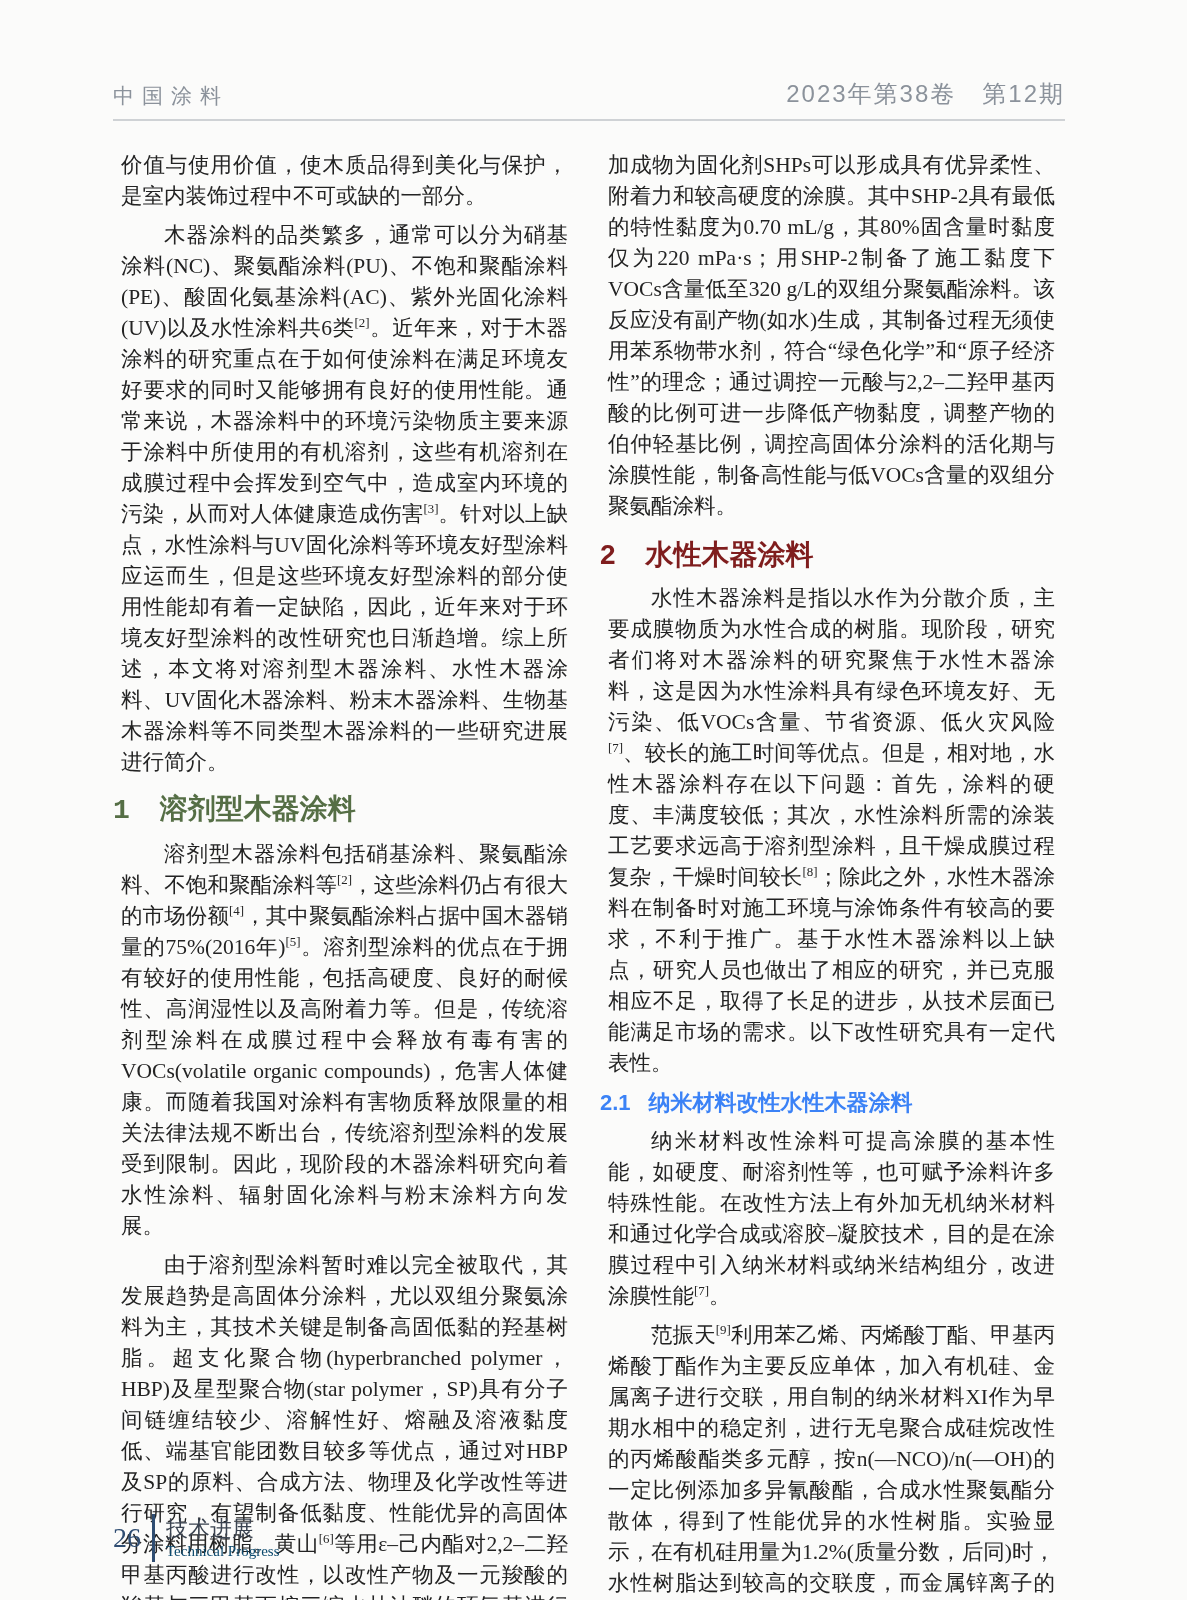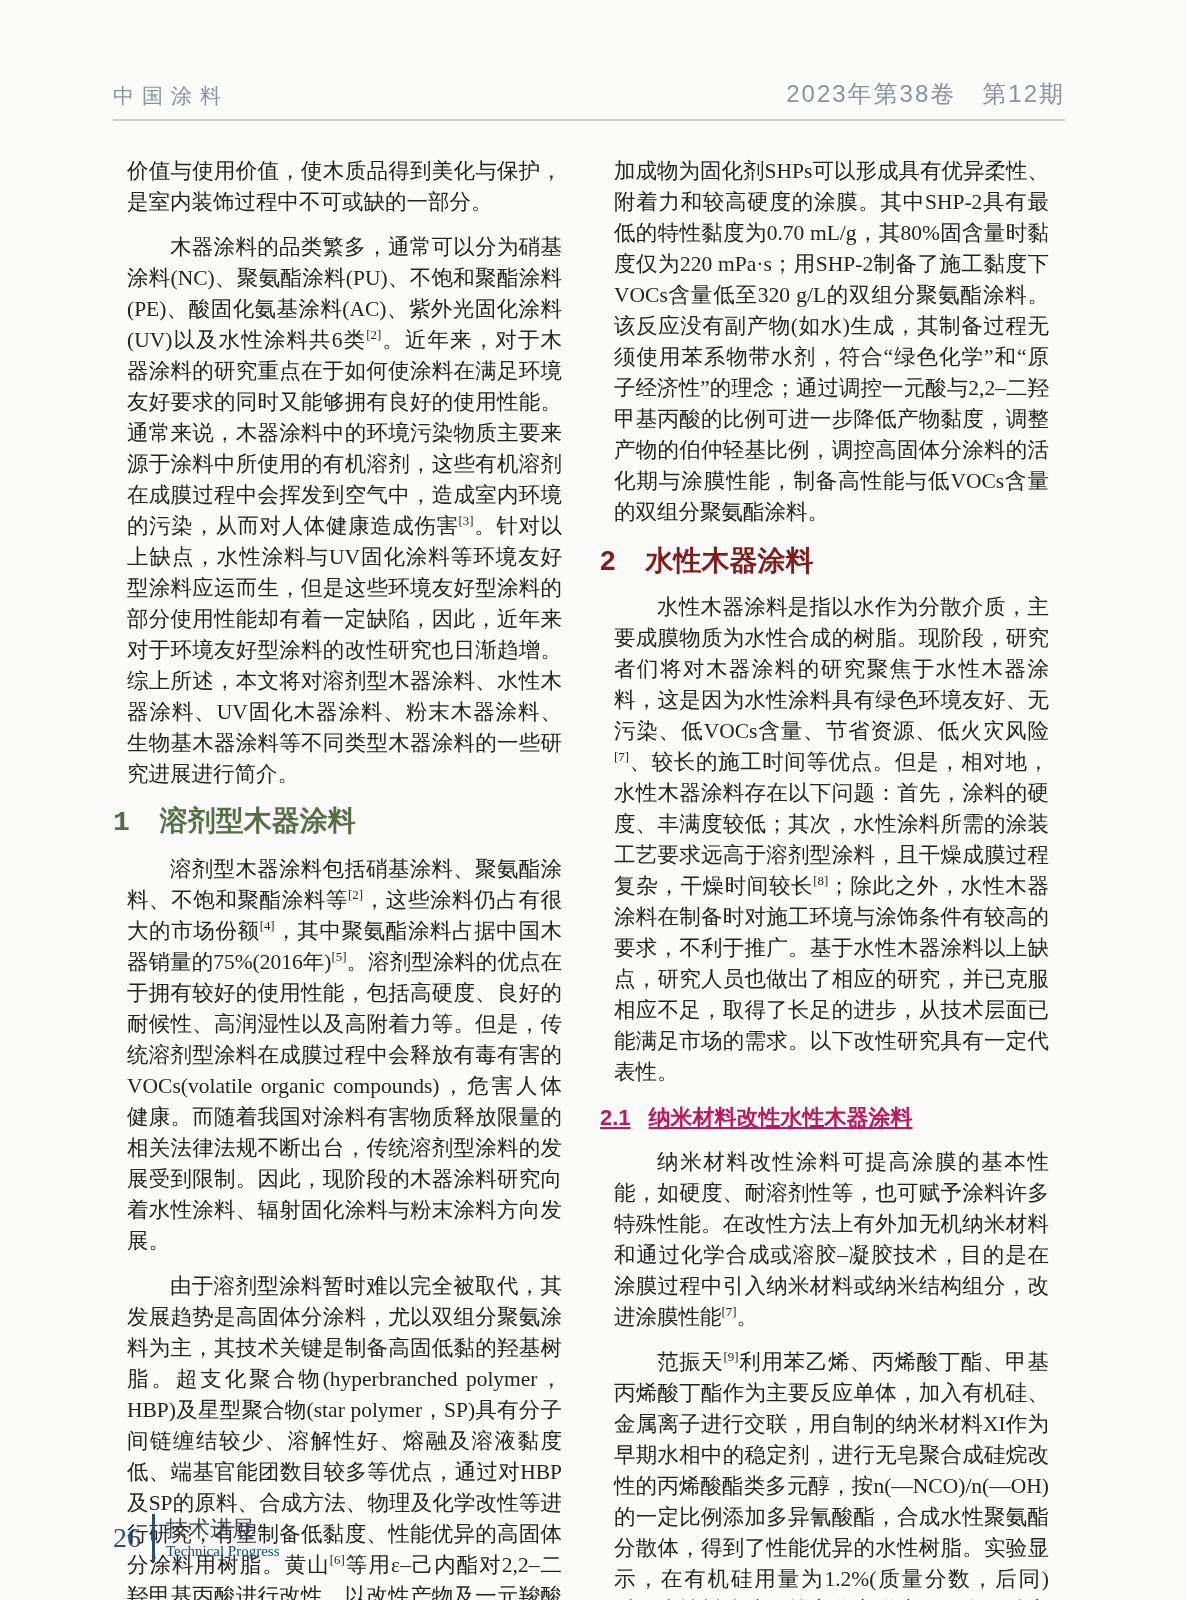--- a/index.html
+++ b/index.html
@@ -31,21 +31,21 @@
     display: flex;
     gap: 24px;
     margin-top: 21px;
   }
   .col {
     width: 463px;
     font-size: 21.5px;
     line-height: 31px;
     text-align: justify;
   }
-  .col p { margin: 14px; text-indent: 2em; }
+  .col p { margin: 8px; text-indent: 2em; }
   .col p.noindent { text-indent: 0; }
   sup { font-size: 0.6em; vertical-align: super; line-height: 0; }
   h2.section-heading {
     font-family: "Liberation Sans", "DejaVu Sans", sans-serif;
     font-weight: bold;
     font-size: 28px;
     line-height: 34px;
     margin: 16px 0 11px 0;
     text-indent: 0;
   }
@@ -107,21 +107,21 @@
       <p>溶剂型木器涂料包括硝基涂料、聚氨酯涂料、不饱和聚酯涂料等<sup>[2]</sup>，这些涂料仍占有很大的市场份额<sup>[4]</sup>，其中聚氨酯涂料占据中国木器销量的75%(2016年)<sup>[5]</sup>。溶剂型涂料的优点在于拥有较好的使用性能，包括高硬度、良好的耐候性、高润湿性以及高附着力等。但是，传统溶剂型涂料在成膜过程中会释放有毒有害的VOCs(volatile organic compounds)，危害人体健康。而随着我国对涂料有害物质释放限量的相关法律法规不断出台，传统溶剂型涂料的发展受到限制。因此，现阶段的木器涂料研究向着水性涂料、辐射固化涂料与粉末涂料方向发展。</p>
       <p>由于溶剂型涂料暂时难以完全被取代，其发展趋势是高固体分涂料，尤以双组分聚氨涂料为主，其技术关键是制备高固低黏的羟基树脂。超支化聚合物(hyperbranched polymer，HBP)及星型聚合物(star polymer，SP)具有分子间链缠结较少、溶解性好、熔融及溶液黏度低、端基官能团数目较多等优点，通过对HBP及SP的原料、合成方法、物理及化学改性等进行研究，有望制备低黏度、性能优异的高固体分涂料用树脂。黄山<sup>[6]</sup>等用ε–己内酯对2,2–二羟甲基丙酸进行改性，以改性产物及一元羧酸的羧基与三甲基丙烷三缩水甘油醚的环氧基进行开环反应，制备了系列高固低黏的星型基酯(SHPs)。红外光谱及核磁氢谱图表明，ε–Cl与DMPA发生了开环反应合成的SHPS具有星型分子骨架结构；GPC数据显示SHPs的实测相对分子质量与理论值接近，其PDI在1.10～1.28。以TDI/TMP</p>
     </div>
 
     <div class="col">
       <p class="noindent">加成物为固化剂SHPs可以形成具有优异柔性、附着力和较高硬度的涂膜。其中SHP-2具有最低的特性黏度为0.70 mL/g，其80%固含量时黏度仅为220 mPa·s；用SHP-2制备了施工黏度下VOCs含量低至320 g/L的双组分聚氨酯涂料。该反应没有副产物(如水)生成，其制备过程无须使用苯系物带水剂，符合“绿色化学”和“原子经济性”的理念；通过调控一元酸与2,2–二羟甲基丙酸的比例可进一步降低产物黏度，调整产物的伯仲轻基比例，调控高固体分涂料的活化期与涂膜性能，制备高性能与低VOCs含量的双组分聚氨酯涂料。</p>
       <h2 class="section-heading heading-green" style="color: #7f1d1d;">
         <span class="sec-num">2</span><span>水性木器涂料</span>
       </h2>
       <p>水性木器涂料是指以水作为分散介质，主要成膜物质为水性合成的树脂。现阶段，研究者们将对木器涂料的研究聚焦于水性木器涂料，这是因为水性涂料具有绿色环境友好、无污染、低VOCs含量、节省资源、低火灾风险<sup>[7]</sup>、较长的施工时间等优点。但是，相对地，水性木器涂料存在以下问题：首先，涂料的硬度、丰满度较低；其次，水性涂料所需的涂装工艺要求远高于溶剂型涂料，且干燥成膜过程复杂，干燥时间较长<sup>[8]</sup>；除此之外，水性木器涂料在制备时对施工环境与涂饰条件有较高的要求，不利于推广。基于水性木器涂料以上缺点，研究人员也做出了相应的研究，并已克服相应不足，取得了长足的进步，从技术层面已能满足市场的需求。以下改性研究具有一定代表性。</p>
-      <h3 class="subsection-heading heading-green" style="color: #be185d; text-decoration: underline;">
+      <h3 class="subsection-heading heading-green" style="color: #3b82f6;">
         <span class="sec-num">2.1</span><span>纳米材料改性水性木器涂料</span>
       </h3>
       <p>纳米材料改性涂料可提高涂膜的基本性能，如硬度、耐溶剂性等，也可赋予涂料许多特殊性能。在改性方法上有外加无机纳米材料和通过化学合成或溶胶–凝胶技术，目的是在涂膜过程中引入纳米材料或纳米结构组分，改进涂膜性能<sup>[7]</sup>。</p>
       <p>范振天<sup>[9]</sup>利用苯乙烯、丙烯酸丁酯、甲基丙烯酸丁酯作为主要反应单体，加入有机硅、金属离子进行交联，用自制的纳米材料XI作为早期水相中的稳定剂，进行无皂聚合成硅烷改性的丙烯酸酯类多元醇，按n(—NCO)/n(—OH)的一定比例添加多异氰酸酯，合成水性聚氨酯分散体，得到了性能优异的水性树脂。实验显示，在有机硅用量为1.2%(质量分数，后同)时，水性树脂达到较高的交联度，而金属锌离子的用量达到0.6%时，交联密度达到较高值，增加交联密度，有利于提高涂膜的硬度、抗黏连性、耐溶剂性。</p>
       <p>潘译华<sup>[17]</sup>等采用高强度、高比面积的纤维素纳米晶体(Cellulose nanocrystals，CNC)和蓄光型发光材料为复合材料对水性聚氨酯木器涂料进行改性，结果显示，CNC的加入对涂料的附着力、耐磨性、硬度均有所提高，当CNC的质量分数为0.80%时达到最佳；蓄光型</p>
     </div>
 
   </main>
 
   <footer class="page-footer">

